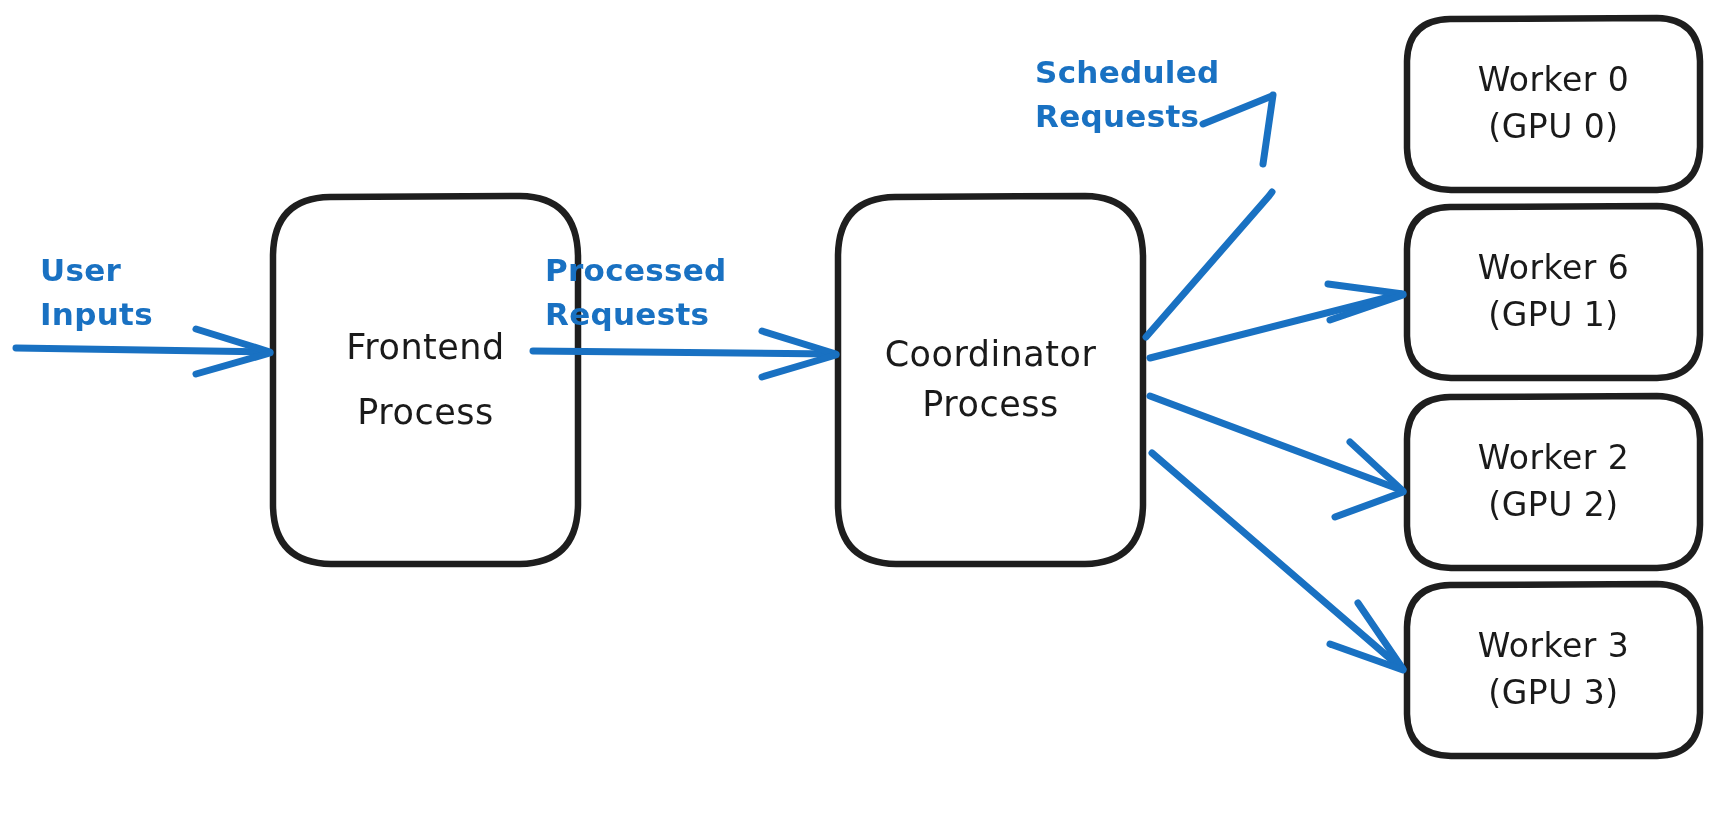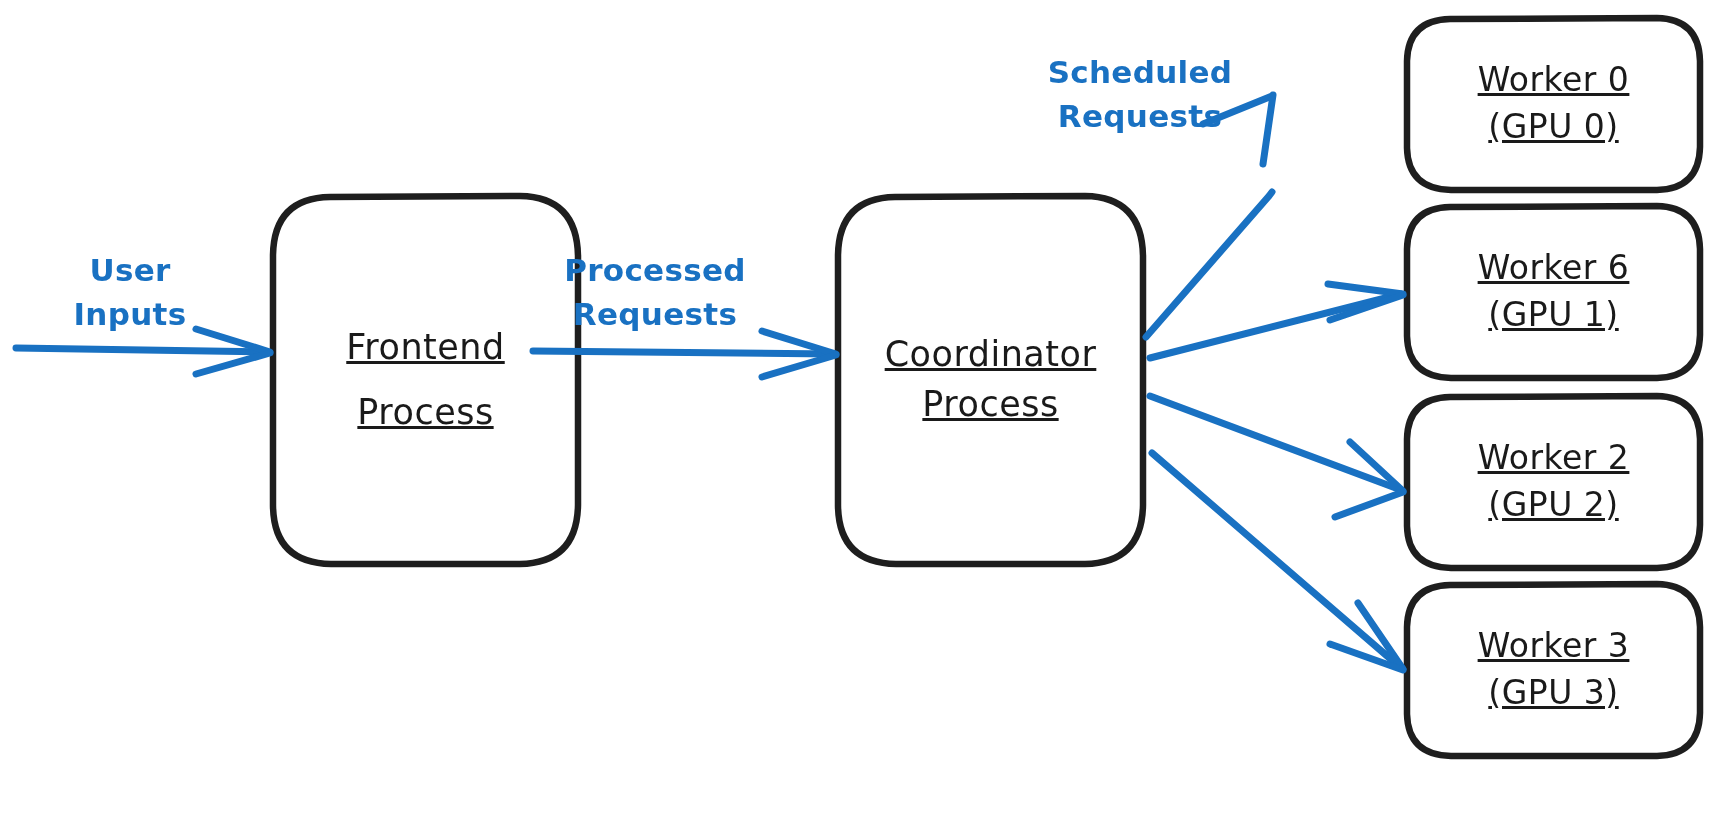--- a/index.html
+++ b/index.html
@@ -28,26 +28,24 @@
     flex-direction: column;
     align-items: center;
     justify-content: center;
     text-align: center;
     color: #1a1a1a;
     font-family: "DejaVu Sans", sans-serif;
     font-size: 35px;
     line-height: 1.42;
     letter-spacing: 0.5px;
     pointer-events: none;
-    text-decoration: underline;
   }
   .node-label span { display: block; white-space: nowrap; }
   .edge-label {
     position: absolute;
-    text-align: center;
     color: #1971c2;
     font-family: "DejaVu Sans", sans-serif;
     font-size: 31px;
     line-height: 1.42;
     font-weight: 600;
     letter-spacing: 0.3px;
   }
   .edge-label span { display: block; white-space: nowrap; }
   .worker-label { font-size: 33px; }
 </style>

